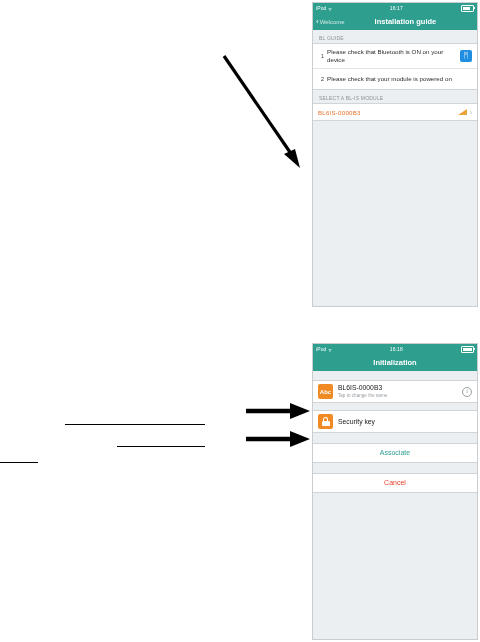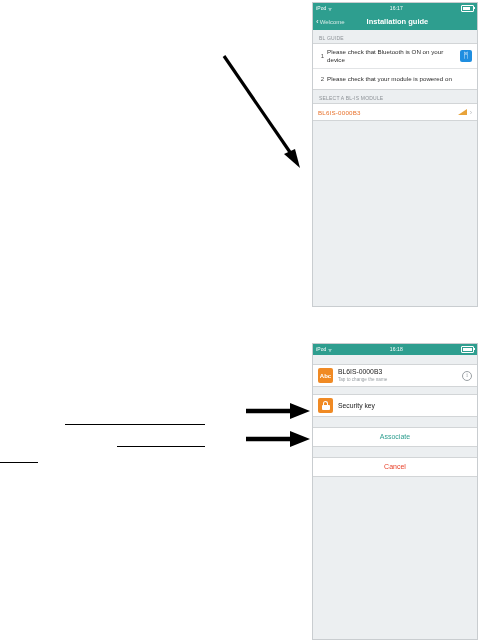--- a/index.html
+++ b/index.html
@@ -108,21 +108,21 @@
     text-align: center;
     font-size: 7.5px;
     line-height: 8px;
     font-weight: bold;
     color: #ffffff;
     z-index: 1;
   }
   .nav-title-left {
     position: static;
     text-align: left;
-    margin-left: 22px;
+    margin-left: 30px;
     z-index: 2;
   }
 
   
   .section-header {
     background: #eceff1;
     color: #8c9196;
     font-size: 5px;
     line-height: 6px;
     padding: 5px 6px 2px 6px;
@@ -374,20 +374,23 @@
       <span class="wifi-glyph">▿</span>
     </div>
     <div class="status-center">16:18</div>
     <div class="status-right">
       <span class="batt">
           <i style="width:85%"></i>
         </span>
     </div>
   </div>
 
+  <div class="nav-bar">
+    <div class="nav-title">Initialization</div>
+  </div>
 
   <div class="init-body">
 
     <div class="field-row">
       <div class="field-icon">
         <span>Abc</span>
       </div>
       <div class="field-main">
         <div class="field-title">BL6IS-0000B3</div>
         <div class="field-sub">Tap to change the name</div>

